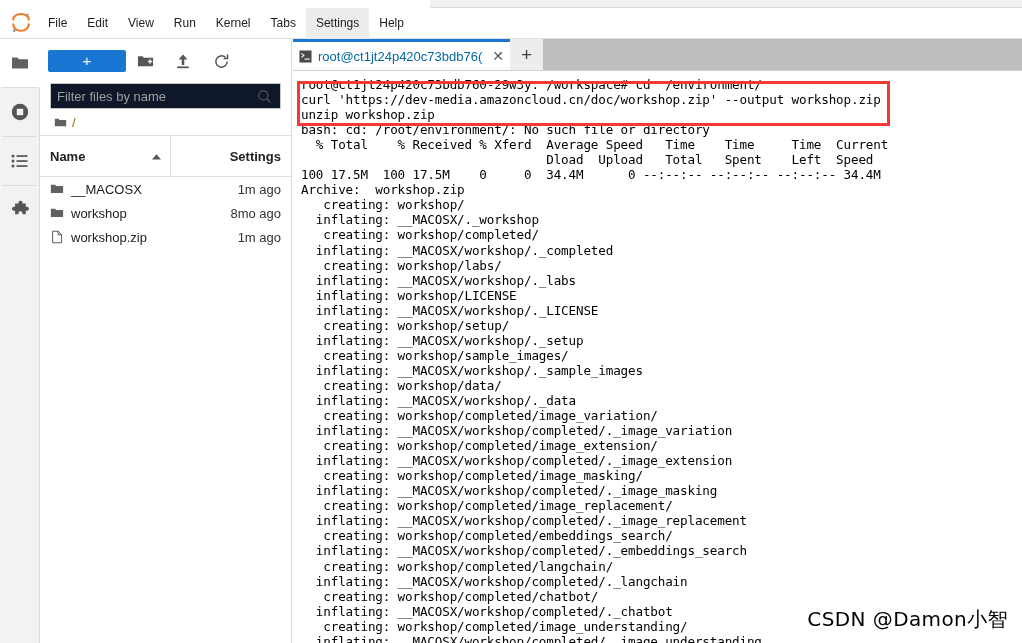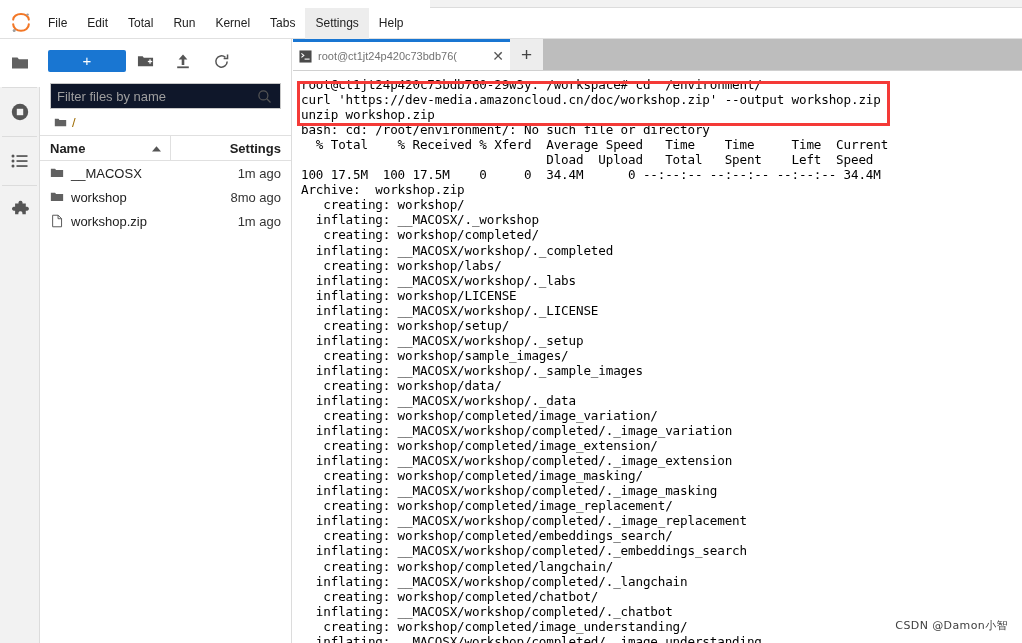--- a/index.html
+++ b/index.html
@@ -92,21 +92,21 @@
   }
   .filter-box input::placeholder { color: #9e9e9e; }
   .crumbs {
     height: 26px; display: flex; align-items: center;
     padding: 0 14px; gap: 5px;
     font-size: 13px; color: #333;
   }
   .crumb-slash { color: #9e6b00; }
   .fp-head {
     display: flex; align-items: center;
-    height: 26px; border-top: 1px solid #e0e0e0;
+    height: 42px; border-top: 1px solid #e0e0e0;
     border-bottom: 1px solid #e0e0e0;
     font-size: 13px; font-weight: bold; color: #212121; gap: 32px;
   }
   .fp-head .c-name {
     flex: 1; padding-left: 10px;
     display: flex; align-items: center; justify-content: space-between;
     border-right: 1px solid #e0e0e0; height: 100%; padding-right: 8px;
   }
   .fp-head .c-mod { width: 88px; text-align: right; padding-right: 10px; }
   .fp-row {
@@ -125,21 +125,21 @@
     position: absolute; left: 0; top: 0; width: 729px; height: 31px;
     background: #bdbdbd;
   }
   .tab {
     position: absolute; left: 0; top: 0;
     width: 217px; height: 31px; background: #ffffff;
     border-top: 3px solid #1976d2;
     display: flex; align-items: center; padding: 0 6px; gap: 6px;
   }
   .tab-title {
-    font-size: 11px; color: #737373; flex: 1;
+    font-size: 13px; color: #0369a1; flex: 1;
     white-space: nowrap; overflow: hidden;
   }
   .tab-close { font-size: 14px; color: #555; cursor: pointer; line-height: 1; }
   .tab-add {
     position: absolute; left: 217px; top: 0;
     width: 33px; height: 31px; background: #ededed;
     display: flex; align-items: center; justify-content: center;
     font-size: 19px; color: #444; cursor: pointer;
   }
   .tab-right-fill {
@@ -165,21 +165,21 @@
   .redbox {
     position: absolute; left: 297px; top: 81px;
     width: 593px; height: 45px;
     border: 3px solid #f43a37;
     pointer-events: none; z-index: 30;
   }
 
   
   .watermark {
     position: absolute; right: 14px; bottom: 10px;
-    font-size: 11px; color: #404040;
+    font-size: 20px; color: #000000;
     font-family: "DejaVu Sans", sans-serif;
     user-select: none; letter-spacing: 0.4px;
   }
 </style>
 </head>
 <body>
 
 <div id="app">
 
   <div class="chrome-top">
@@ -190,21 +190,21 @@
     <div class="logo">
       <svg width="22" height="22" viewBox="0 0 22 22">
         <path d="M3.2 12.2c0 3.9 3.5 6.6 7.8 6.6s7.8-2.7 7.8-6.6" fill="none" stroke="#F37726" stroke-width="2.1" stroke-linecap="round"></path>
         <path d="M18.8 7.6c0-3.3-3.5-5.6-7.8-5.6S3.2 4.3 3.2 7.6" fill="none" stroke="#F37726" stroke-width="2.1" stroke-linecap="round"></path>
         <circle cx="4.2" cy="18.6" r="1.5" fill="#9E9E9E"></circle>
         <circle cx="17.6" cy="2.6" r="1.2" fill="#9E9E9E"></circle>
       </svg>
     </div>
     <div class="menu-item">File</div>
     <div class="menu-item">Edit</div>
-    <div class="menu-item">Total</div>
+    <div class="menu-item">View</div>
     <div class="menu-item">Run</div>
     <div class="menu-item">Kernel</div>
     <div class="menu-item">Tabs</div>
     <div class="menu-item active">Settings</div>
     <div class="menu-item">Help</div>
   </div>
 
   <div class="rail">
     <div class="rail-btn active">
       <svg width="20" height="20" viewBox="0 0 20 20">

